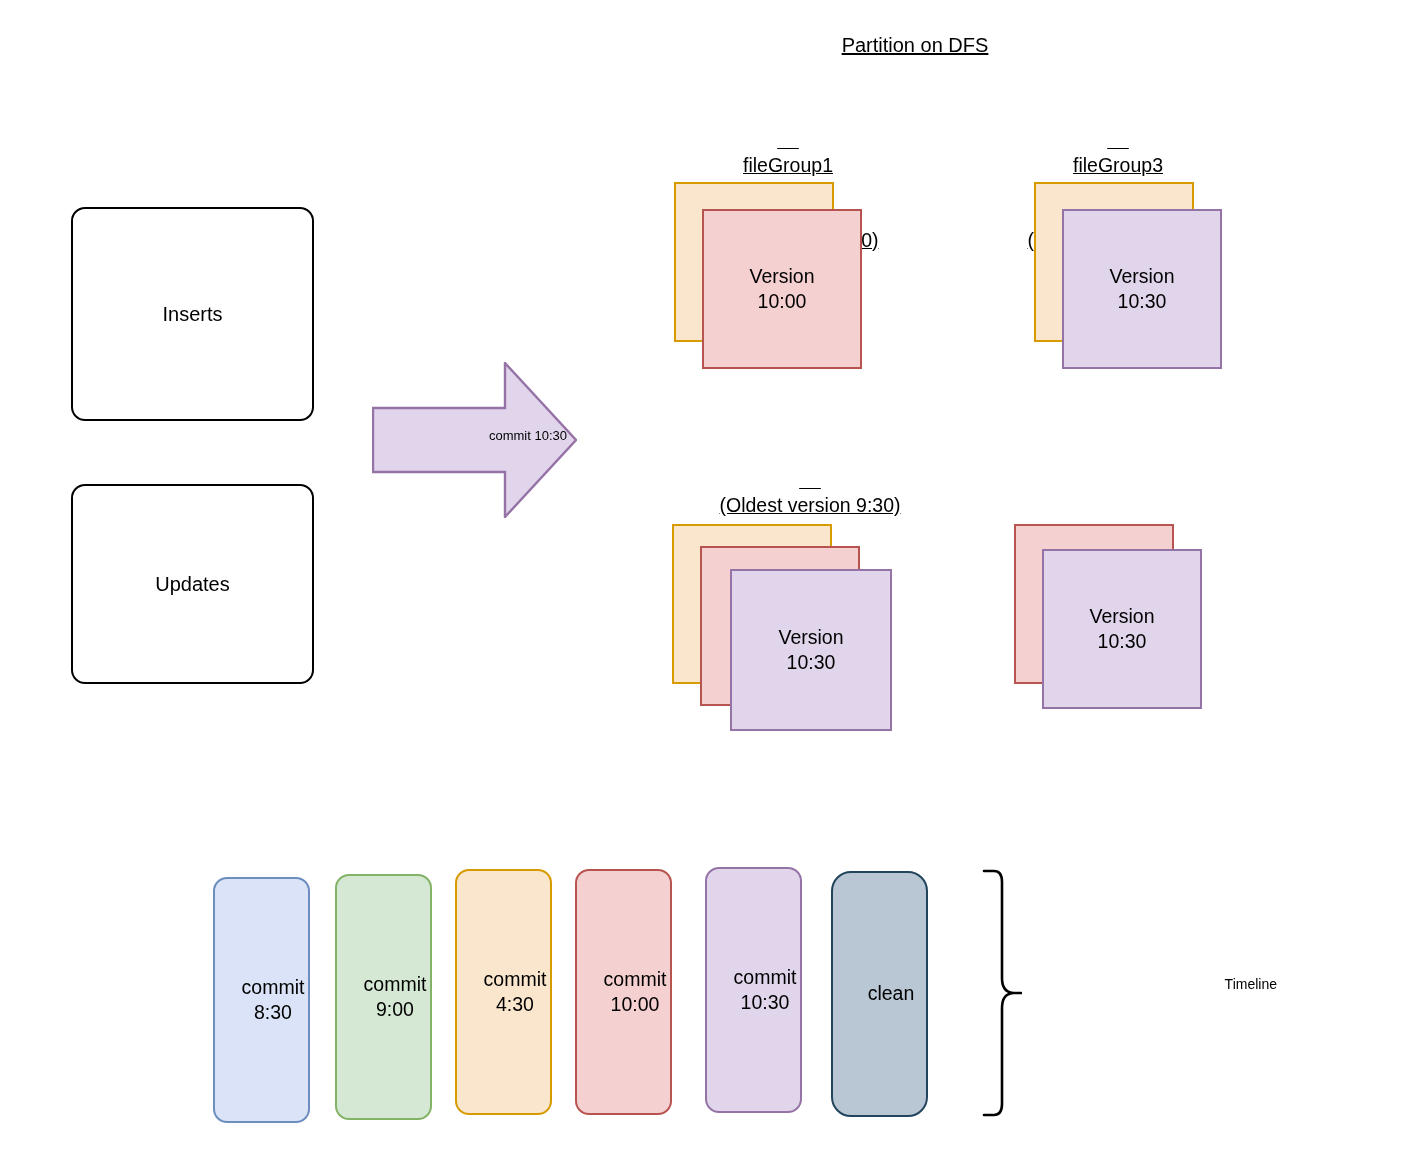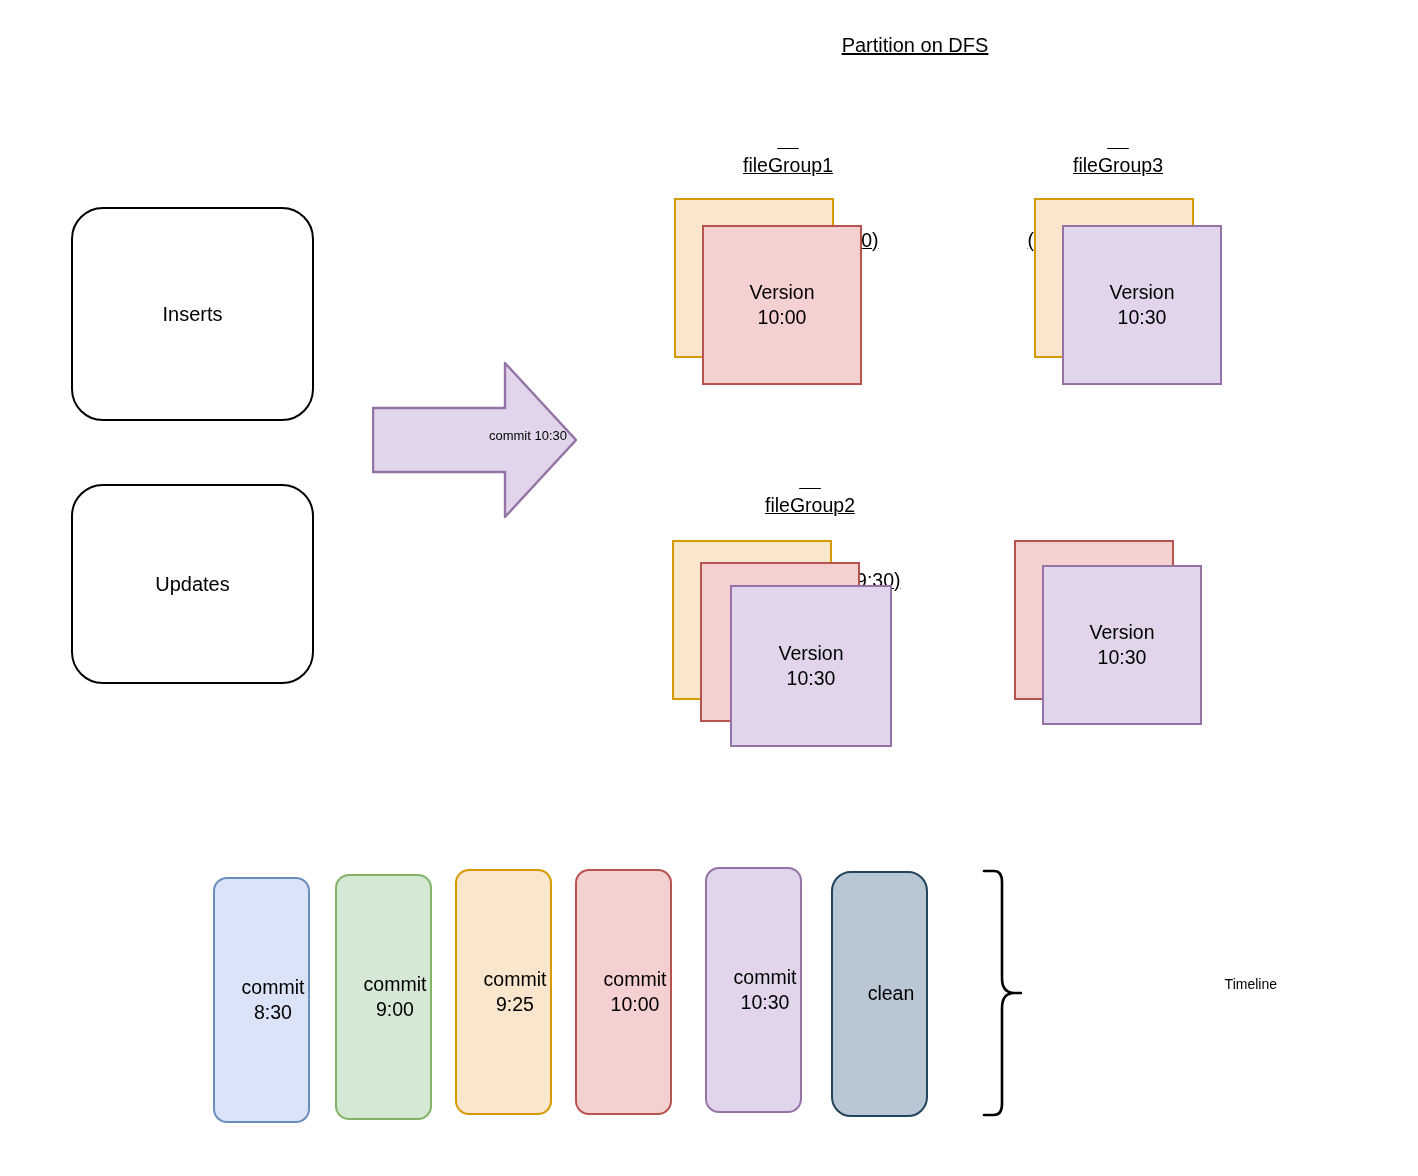--- a/index.html
+++ b/index.html
@@ -51,21 +51,21 @@
   #cap-fg1 { left: 608px; top: 103px; }
   #cap-fg3 { left: 938px; top: 103px; }
   #cap-fg2 { left: 630px; top: 443px; }
   #cap-fg4 { left: 928px; top: 443px; }
 
   
   .src-box {
     position: absolute;
     background: #ffffff;
     border: 2px solid #000000;
-    border-radius: 32px;
+    border-radius: 14px;
     box-sizing: border-box;
     display: flex;
     align-items: center;
     justify-content: center;
     font-size: 20px;
   }
   #box-inserts { left: 71px;  top: 207px; width: 243px; height: 214px; }
   #box-updates { left: 71px;  top: 484px; width: 243px; height: 200px; }
 
   
@@ -80,21 +80,21 @@
   .arrow-label {
     position: absolute;
     left: 372px;
     top: 428px;
     width: 195px;
     text-align: right;
     font-size: 13px;
   }
 
   
-  .stack { position: absolute; margin-top: 16px; }
+  .stack { position: absolute; }
   .card {
     position: absolute;
     box-sizing: border-box;
     border-width: 2px;
     border-style: solid;
     display: flex;
     align-items: center;
     justify-content: center;
     text-align: center;
     font-size: 19.5px;
@@ -189,21 +189,20 @@
     <span class="line2">(Oldest version 9:30)</span>
   </div>
   <div class="stack" id="stack-fg3">
     <div class="card card-orange" style="left:0px; top:0px; width:160px; height:160px;"></div>
     <div class="card card-purple" style="left:28px; top:27px; width:160px; height:160px;">
       <span><span>Version</span><br><span>10:30</span></span>
     </div>
   </div>
 
   <div class="txt fg-caption" id="cap-fg2">
-    <span class="line1">fileGroup2</span>
     <span class="line2">(Oldest version 9:30)</span>
   </div>
   <div class="stack" id="stack-fg2">
     <div class="card card-orange" style="left:0px; top:0px; width:160px; height:160px;"></div>
     <div class="card card-pink" style="left:28px; top:22px; width:160px; height:160px;"></div>
     <div class="card card-purple" style="left:58px; top:45px; width:162px; height:162px;">
       <span><span>Version</span><br><span>10:30</span></span>
     </div>
   </div>
 
@@ -216,21 +215,21 @@
 
   <div class="tl-box tl-blue" style="left:213px; top:877px;">
     <span><span>commit</span><br><span>8:30</span></span>
   </div>
 
   <div class="tl-box tl-green" style="left:335px; top:874px;">
     <span><span>commit</span><br><span>9:00</span></span>
   </div>
 
   <div class="tl-box tl-orange" style="left:455px; top:869px;">
-    <span><span>commit</span><br><span>9:25</span></span>
+    <span><span>commit</span><br><span>4:30</span></span>
   </div>
 
   <div class="tl-box tl-pink" style="left:575px; top:869px;">
     <span><span>commit</span><br><span>10:00</span></span>
   </div>
 
   <div class="tl-box tl-purple" style="left:705px; top:867px;">
     <span><span>commit</span><br><span>10:30</span></span>
   </div>
 

